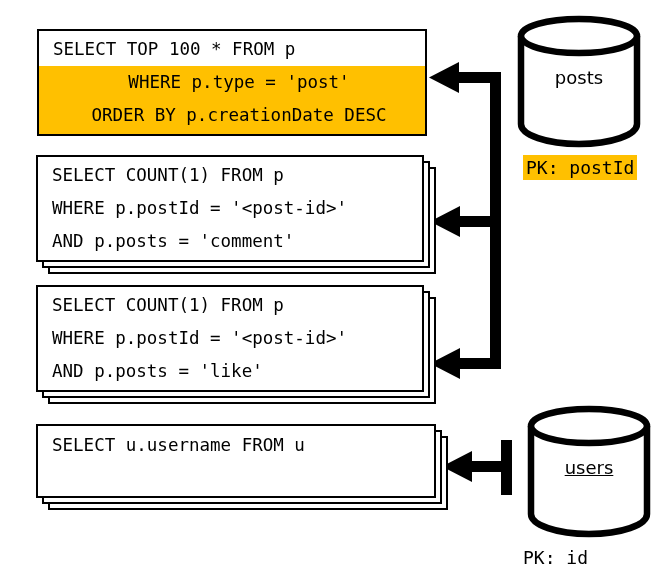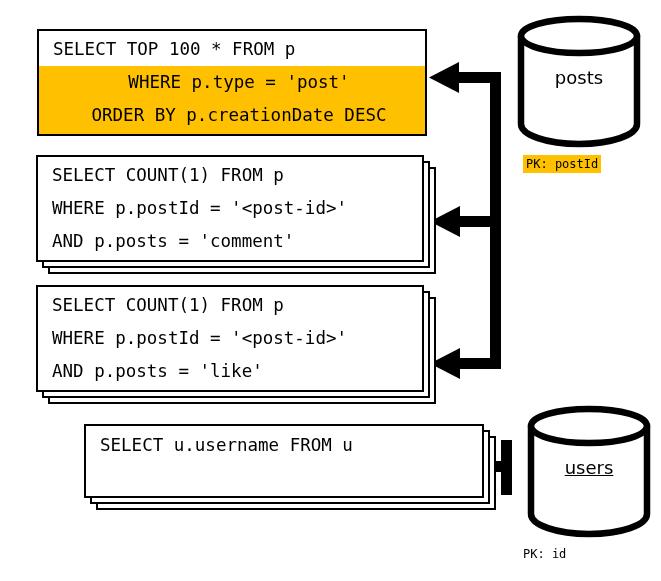--- a/index.html
+++ b/index.html
@@ -63,21 +63,21 @@
     left: 0;
     width: 100%;
     text-align: center;
     font-family: "DejaVu Sans", sans-serif;
     font-size: 18px;
     color: #000000;
   }
   .pk-label {
     position: absolute;
     font-family: "DejaVu Sans Mono", monospace;
-    font-size: 12px;
+    font-size: 18px;
     color: #000000;
     white-space: pre;
     padding: 2px 3px;
   }
   .pk-label.hl {
     background: #FFC000;
   }
   svg { display: block; overflow: visible; }
 </style>
 </head>
@@ -130,21 +130,21 @@
   <div class="qbox-wrap" style="left:36px; top:285px; width:400px; height:120px;">
     <div class="qbox-shadow" style="left:12px; top:12px; width:388px; height:107px;"></div>
     <div class="qbox-shadow" style="left:6px; top:6px; width:388px; height:107px;"></div>
     <div class="qbox" style="width:388px; height:107px;">
       <div class="qline" style="margin-top:2px;">SELECT COUNT(1) FROM p</div>
       <div class="qline">WHERE p.postId = '&lt;post-id&gt;'</div>
       <div class="qline">AND p.posts = 'like'</div>
     </div>
   </div>
 
-  <div class="qbox-wrap" style="left:36px; top:424px; width:456px; height:88px;margin-left:48px;">
+  <div class="qbox-wrap" style="left:36px; top:424px; width:456px; height:88px;">
     <div class="qbox-shadow" style="left:12px; top:12px; width:400px; height:74px;"></div>
     <div class="qbox-shadow" style="left:6px; top:6px; width:400px; height:74px;"></div>
     <div class="qbox" style="width:400px; height:74px;">
       <div class="qline" style="margin-top:3px;">SELECT u.username FROM u</div>
     </div>
   </div>
 
   <div class="cyl" style="left:516px; top:16px; width:126px; height:132px;">
     <svg width="126" height="132" viewBox="0 0 126 132">
 

